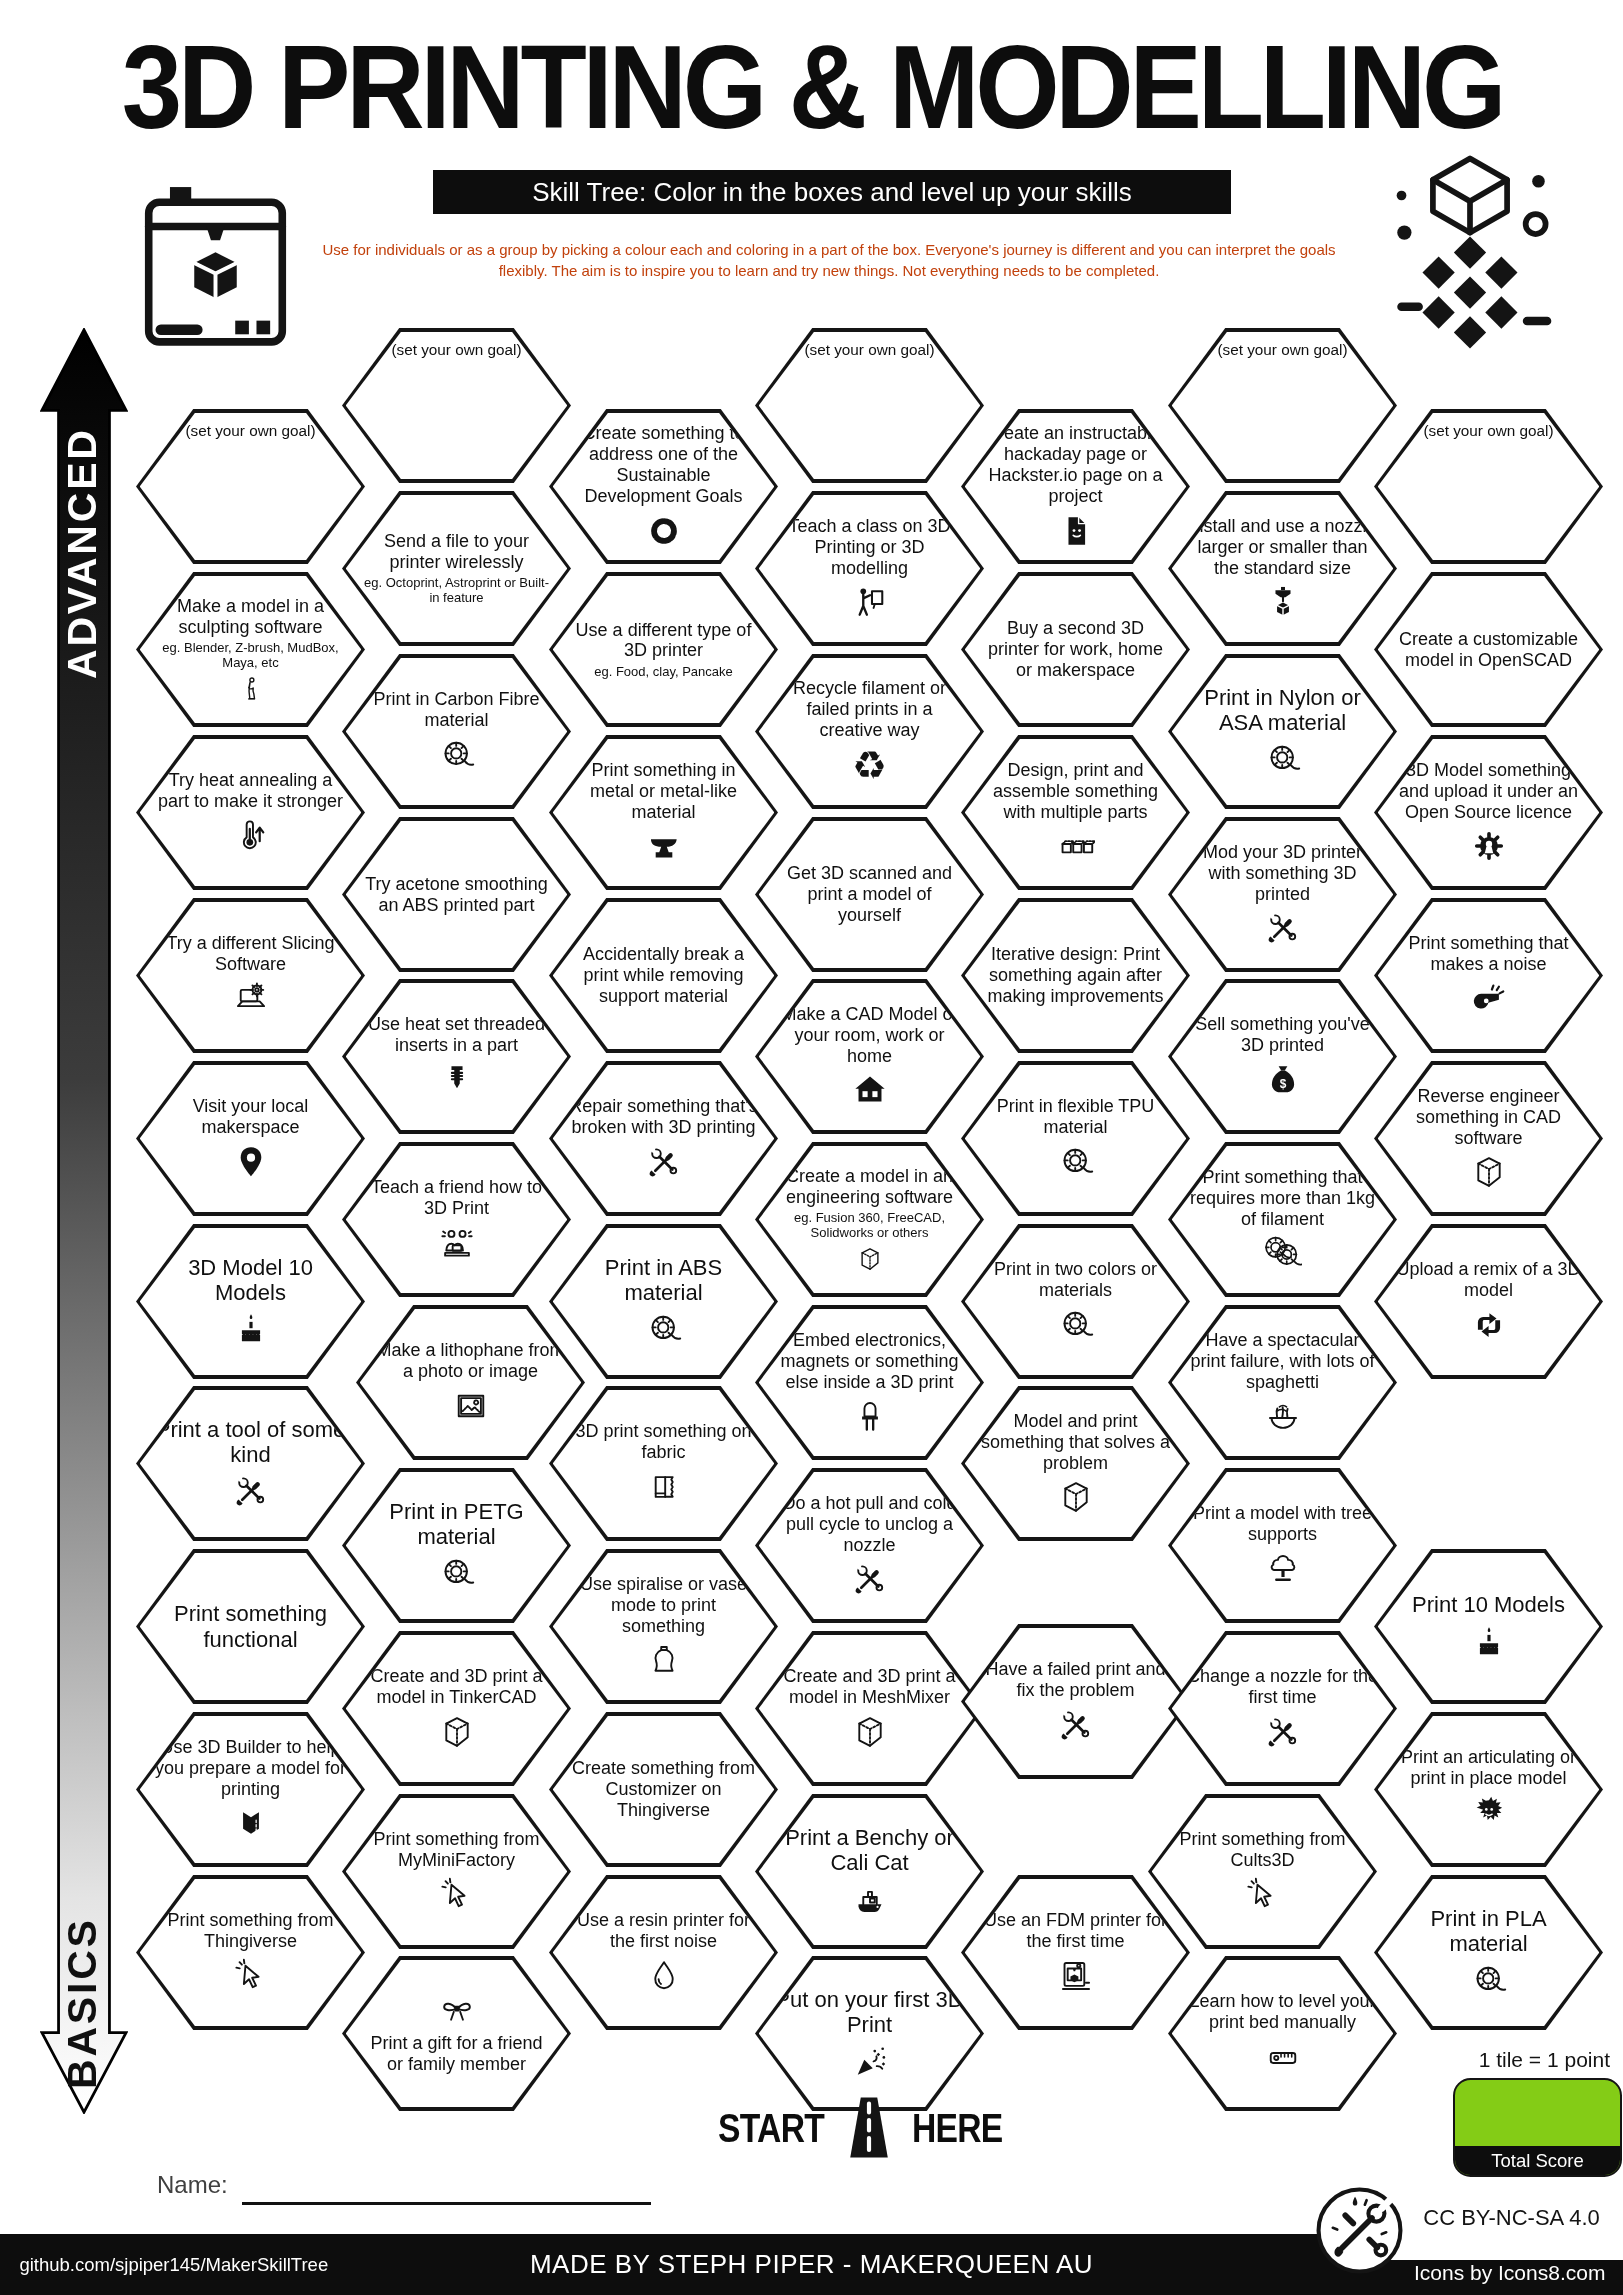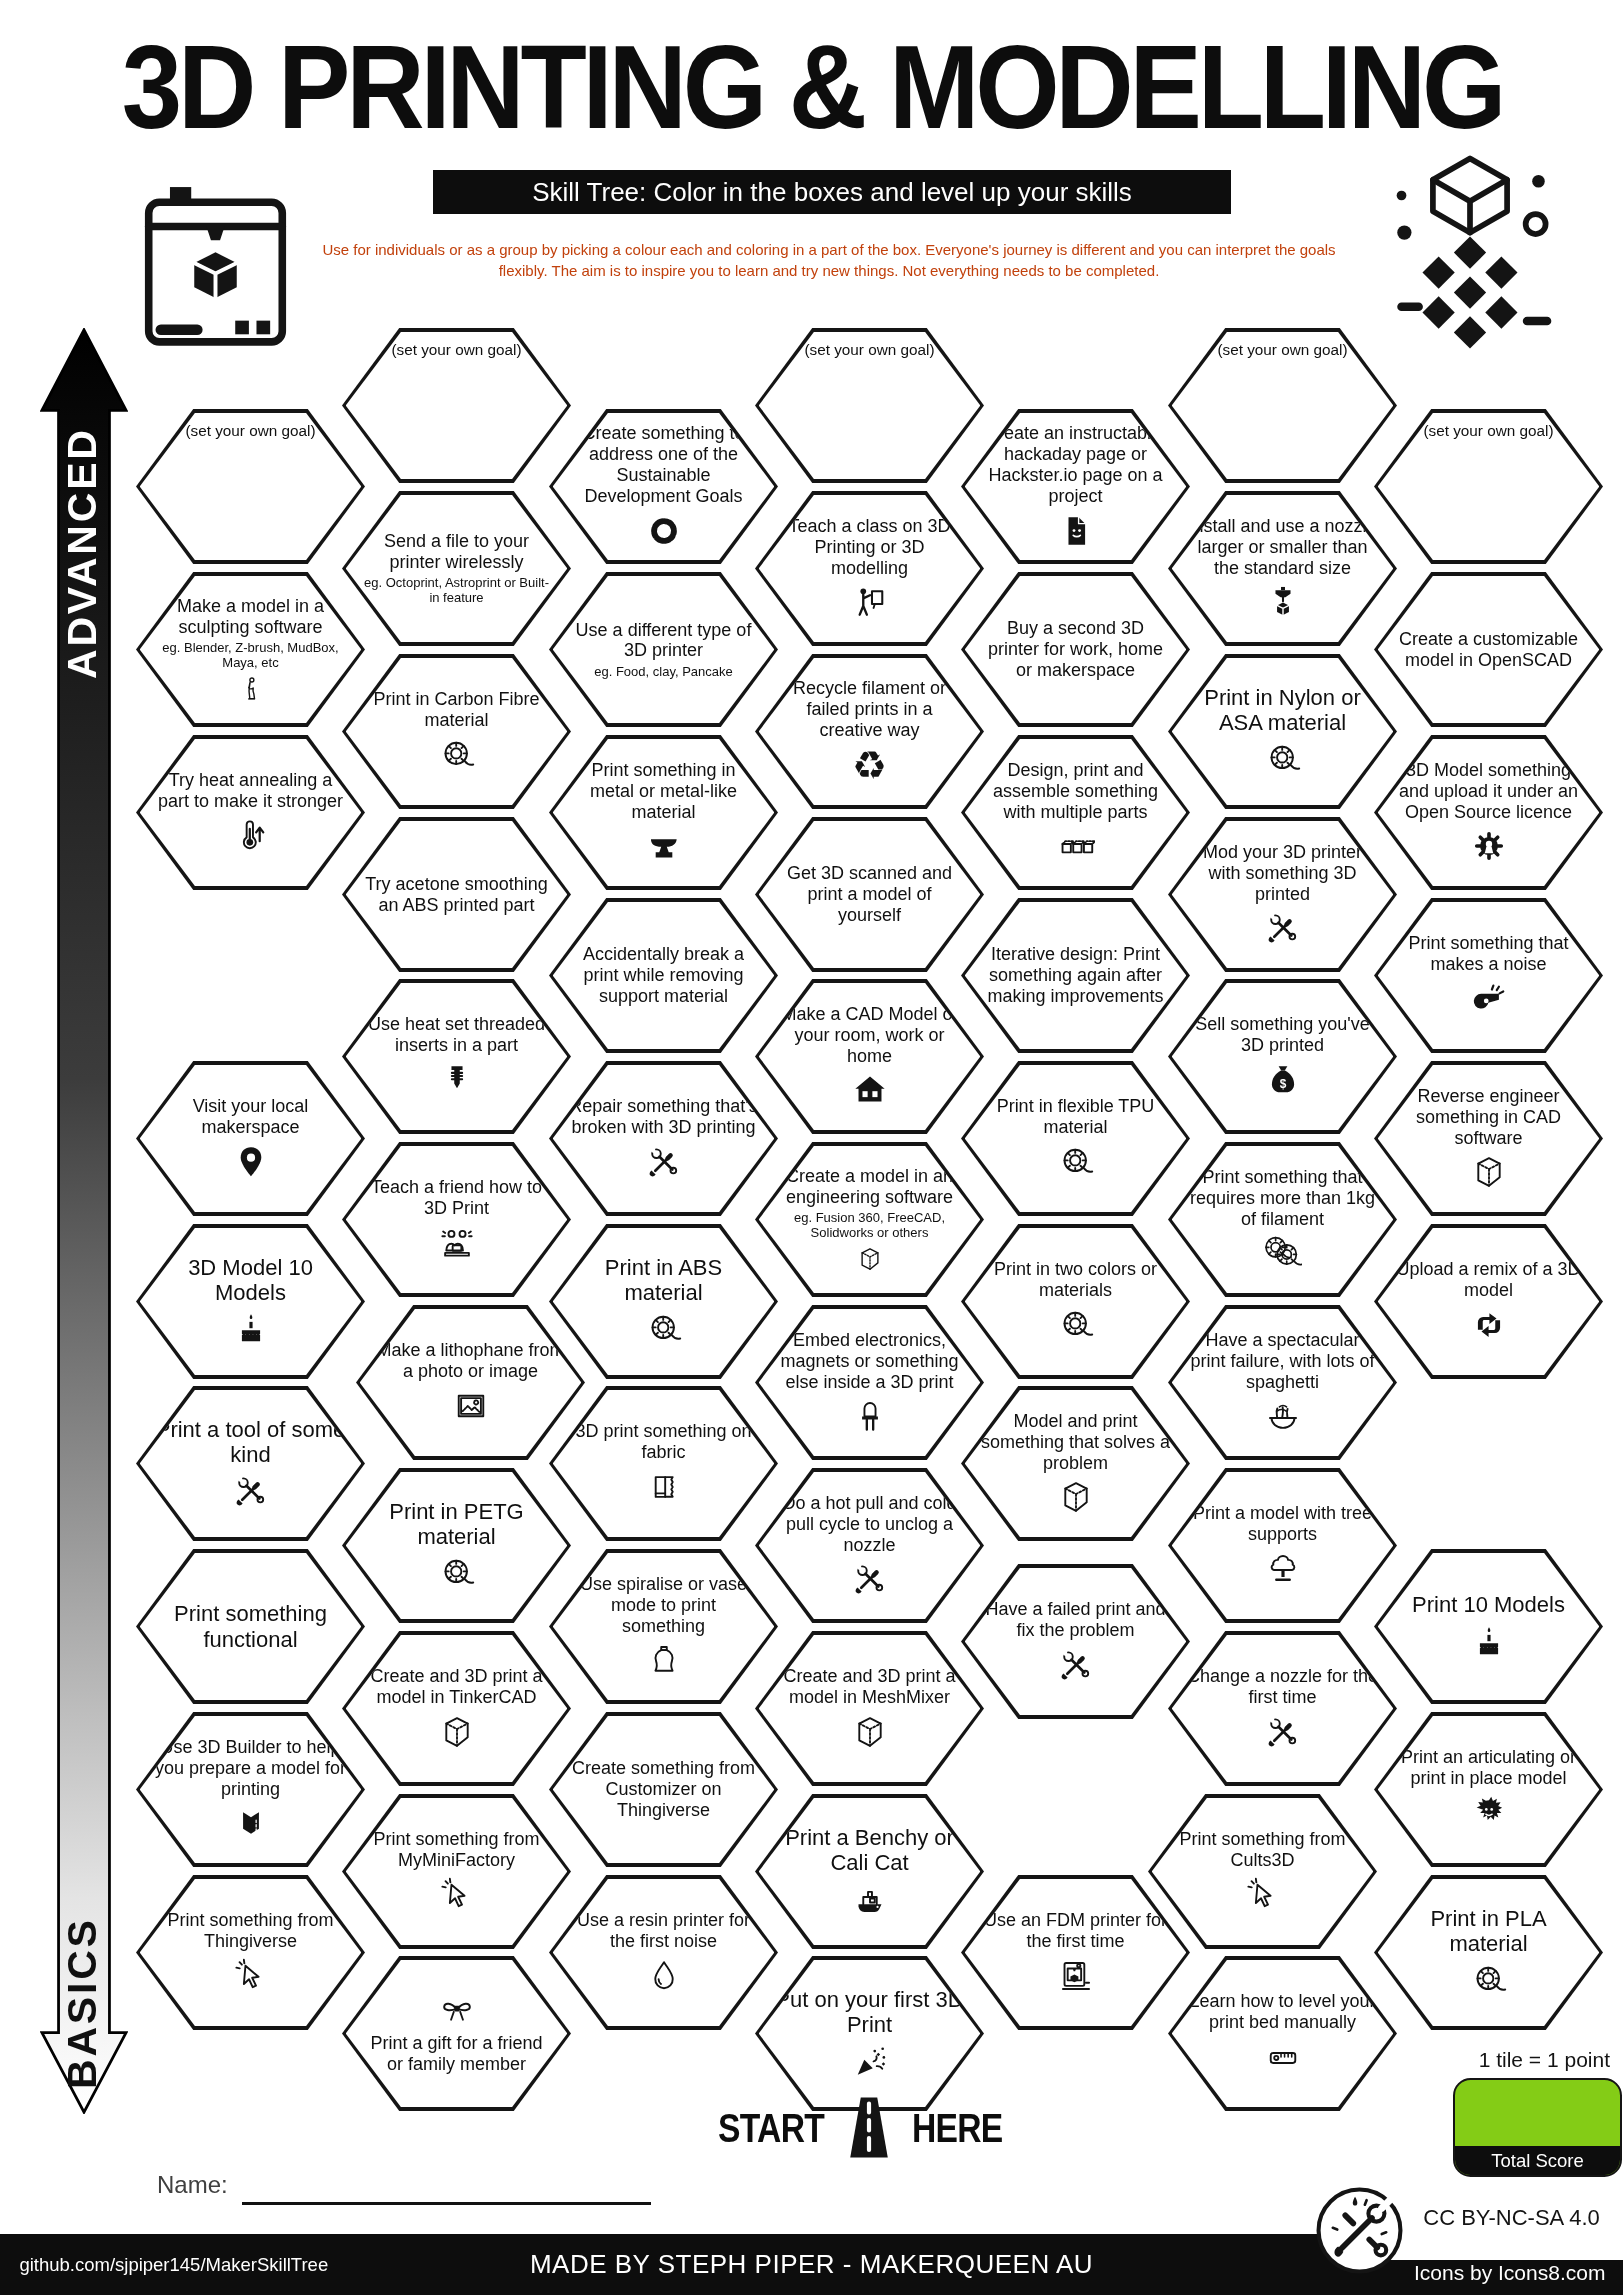--- a/index.html
+++ b/index.html
@@ -151,20 +151,35 @@
           <div class="hex-icon">
             <svg viewBox="0 0 48 48" fill="none" stroke="#141414" stroke-width="2.4" stroke-linecap="round" stroke-linejoin="round">
               <path d="M18.5 9.5a4 4 0 0 1 8 0v16.2a7.5 7.5 0 1 1-8 0z"></path>
               <circle cx="22.5" cy="32" r="4.2" fill="#141414" stroke="none"></circle>
               <path d="M22.5 28v-13" stroke-width="2.8"></path>
               <path d="M35 30.5v-15M30.5 19.5l4.5-6 4.5 6" stroke-width="2.8"></path>
             </svg>
           </div>
         </div>
       </div>
+      <div class="hex" style="left: 136px; top: 898px;">
+        <div class="hex-border"></div>
+        <div class="hex-face">
+          <div class="hex-text">Try a different Slicing Software</div>
+          <div class="hex-icon">
+            <svg viewBox="0 0 48 48" fill="none" stroke="#141414" stroke-width="2.4" stroke-linecap="round" stroke-linejoin="round">
+              <rect x="11" y="12.5" width="21" height="14.5" rx="1.6"></rect>
+              <path d="M7.5 33h33l-5.5-6h-22z"></path>
+              <circle cx="31.5" cy="12.5" r="5.6" fill="#fff"></circle>
+              <path d="M31.5 4.5v3M31.5 17.5v3M23.5 12.5h3M36.5 12.5h3M25.9 6.9l2.1 2.1M35 16l2.1 2.1M37.1 6.9L35 9M28 16l-2.1 2.1"></path>
+              <circle cx="31.5" cy="12.5" r="2.2"></circle>
+            </svg>
+          </div>
+        </div>
+      </div>
       <div class="hex" style="left: 136px; top: 1061px;">
         <div class="hex-border"></div>
         <div class="hex-face">
           <div class="hex-text">Visit your local makerspace</div>
           <div class="hex-icon">
             <svg viewBox="0 0 48 48" fill="none" stroke="#141414" stroke-width="2.4" stroke-linecap="round" stroke-linejoin="round">
               <path fill="#141414" stroke="none" d="M24 5.5c7.8 0 13 5.4 13 12.8C37 27.5 24 42 24 42S11 27.5 11 18.3C11 10.9 16.2 5.5 24 5.5z"></path>
               <circle cx="24" cy="18.5" r="5.2" fill="#fff" stroke="none"></circle>
             </svg>
           </div>
@@ -674,21 +689,21 @@
         <div class="hex-face">
           <div class="hex-text">Model and print something that solves a problem</div>
           <div class="hex-icon">
             <svg viewBox="0 0 48 48" fill="none" stroke="#141414" stroke-width="2.4" stroke-linecap="round" stroke-linejoin="round">
               <path d="M24 6.5l13.5 6.8v17.4L24 41.5l-13.5-6.8V13.3z"></path>
               <path d="M10.5 13.3L24 20.3l13.5-7M24 20.3V41.5" stroke-dasharray="2.4 2.6"></path>
             </svg>
           </div>
         </div>
       </div>
-      <div class="hex" style="left: 961px; top: 1564px;">
+      <div class="hex" style="left: 961px; top: 1624px;">
         <div class="hex-border"></div>
         <div class="hex-face">
           <div class="hex-text">Have a failed print and fix the problem</div>
           <div class="hex-icon">
             <svg viewBox="0 0 48 48" fill="none" stroke="#141414" stroke-width="2.4" stroke-linecap="round" stroke-linejoin="round">
               <path d="M13 35L28.5 19.5" stroke-width="3.4"></path>
               <path d="M28.5 19.5l3.8-3.8" stroke-width="5.6"></path>
               <path fill="#141414" stroke="none" d="M6.8 41.2c-1.8-1.8-1-5 1.4-6.6l5.2 5.2c-1.6 2.4-4.8 3.2-6.6 1.4z"></path>
               <circle cx="14.5" cy="13.5" r="5.4"></circle>
               <path d="M10.8 9.8L6.5 5.5" stroke="#fff" stroke-width="5.2"></path>

